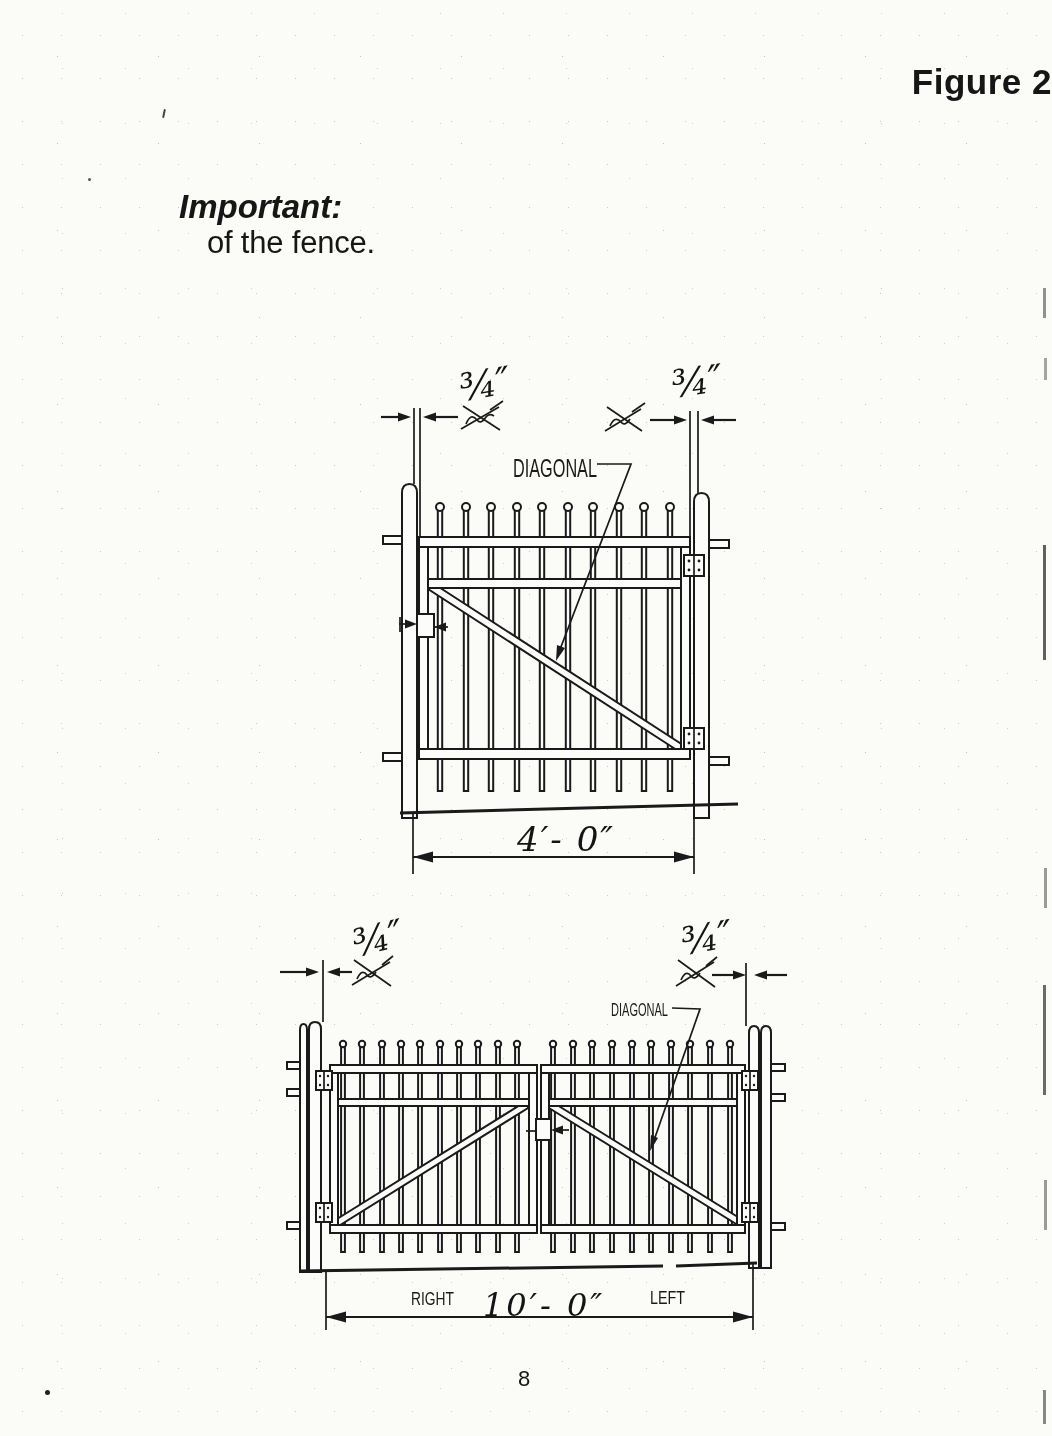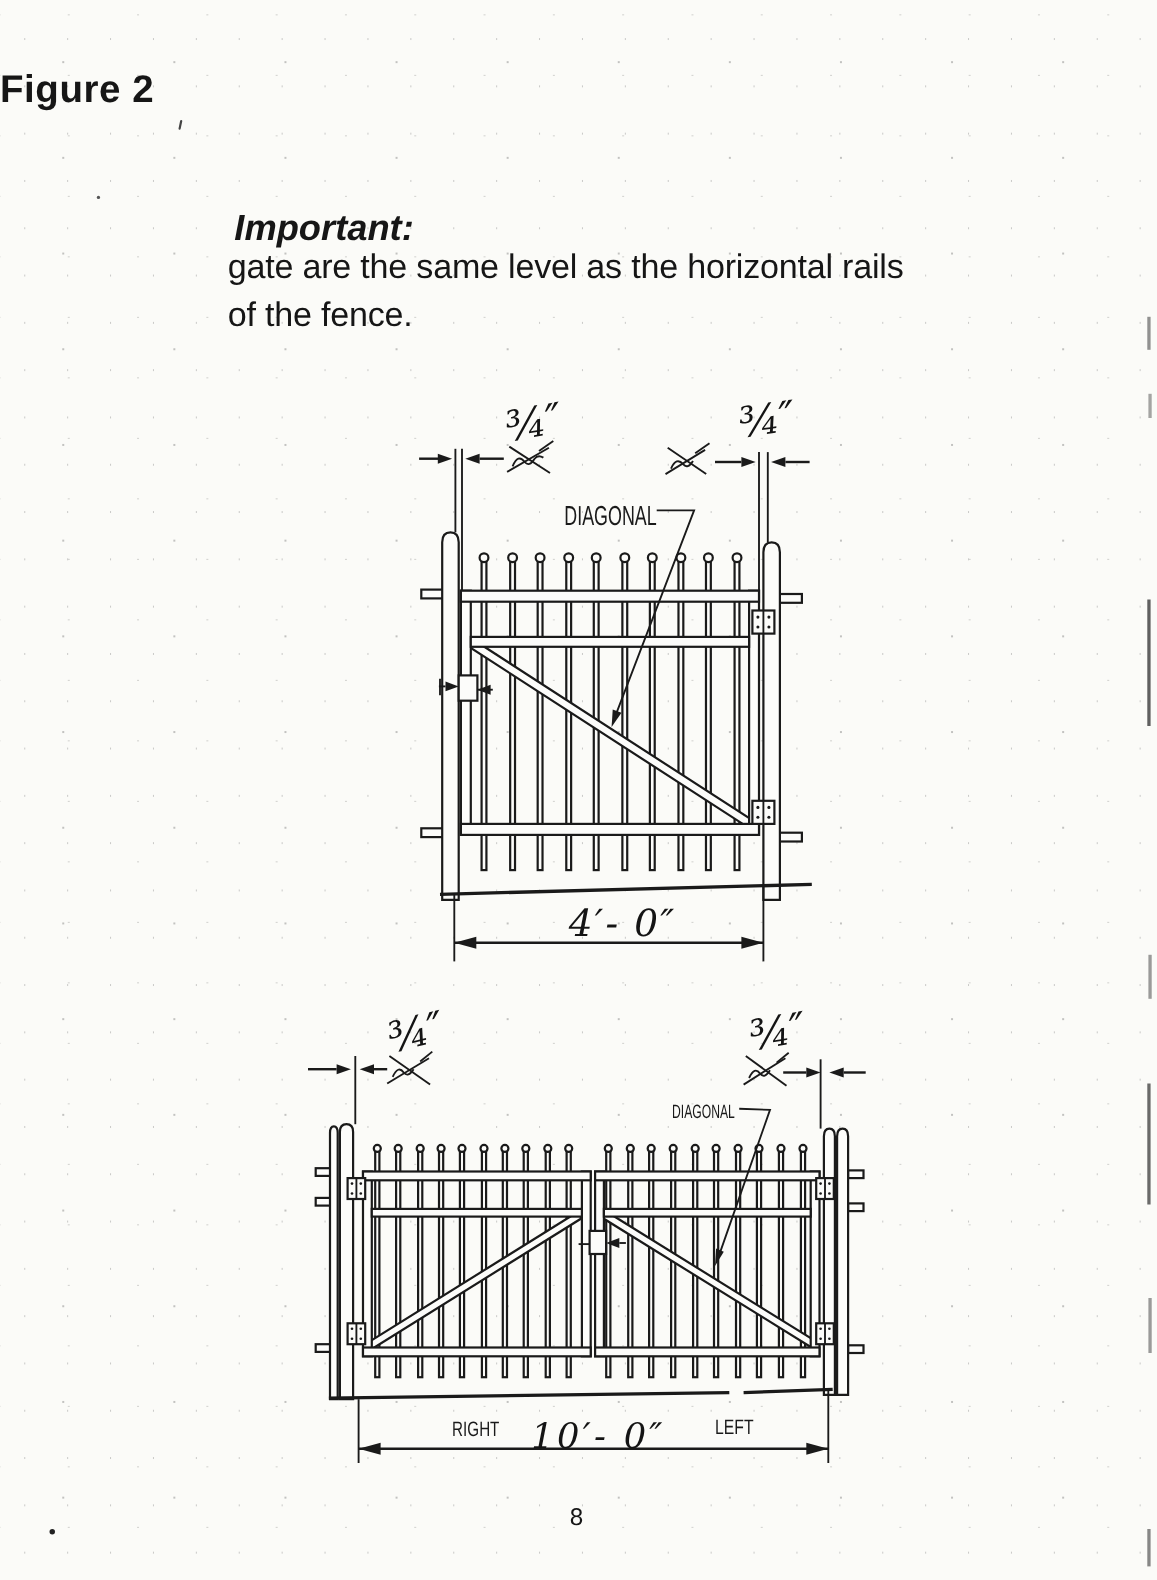--- a/index.html
+++ b/index.html
@@ -8,43 +8,42 @@
     background-color:#fbfbf8;
     background-image:
       radial-gradient(#c2c2c0 0.8px, transparent 1px),
       radial-gradient(#cfcfcc 0.7px, transparent 0.9px),
       radial-gradient(#c8c8c6 0.6px, transparent 0.8px);
     background-size:101px 87px, 63px 55px, 39px 43px;
     background-position:7px 13px, 31px 41px, 3px 57px;
     font-family:"Liberation Sans", sans-serif;color:#161616;
   }
   .abs{position:absolute;}
-  .page-title{top:62px;left:0;width:100%;text-align:left;
+  .page-title{top:62px;left:0;width:100%;text-align:right;
     font-size:35px;font-weight:bold;letter-spacing:.5px;}
-  .note-heading{top:188px;left:179px;font-size:33px;font-weight:bold;font-style:italic;margin-left:34px;}
+  .note-heading{top:188px;left:179px;font-size:33px;font-weight:bold;font-style:italic;}
   .note-body{top:222px;left:207px;font-size:31px;line-height:42.5px;white-space:nowrap;letter-spacing:-.2px;}
   .page-number{top:1366px;left:518px;font-size:22px;}
   svg.draw{top:0;left:0;}
   .ink{stroke:#1a1a1a;fill:none;stroke-width:2.2;}
   .thick{stroke-width:3;}
   .thin{stroke-width:1.7;}
   .member{fill:#fcfcfa;stroke:#1a1a1a;stroke-width:2;}
   .solid{fill:#1a1a1a;stroke:none;}
   text.stencil{font-family:"Liberation Sans",sans-serif;fill:#1a1a1a;}
   text.hand{font-family:"DejaVu Serif",serif;font-style:italic;fill:#141414;}
   .artifact{background:#3a3a3a;width:3px;}
   .speck{background:#222;border-radius:50%;}
 </style>
 </head>
 <body>
 
 <div class="abs page-title">Figure 2</div>
 <div class="abs note-heading">Important:</div>
 <div class="abs note-body">
-  <div>gate are the same level as the horizontal rails</div>
   <div>of the fence.</div>
 </div>
 
 <svg class="abs draw" width="1052" height="1436" viewBox="0 0 1052 1436">
 
   <g>
 
     <rect class="member" x="383" y="536" width="20" height="8"></rect>
     <rect class="member" x="383" y="753" width="20" height="8"></rect>
     <rect class="member" x="709" y="540" width="20" height="8"></rect>

